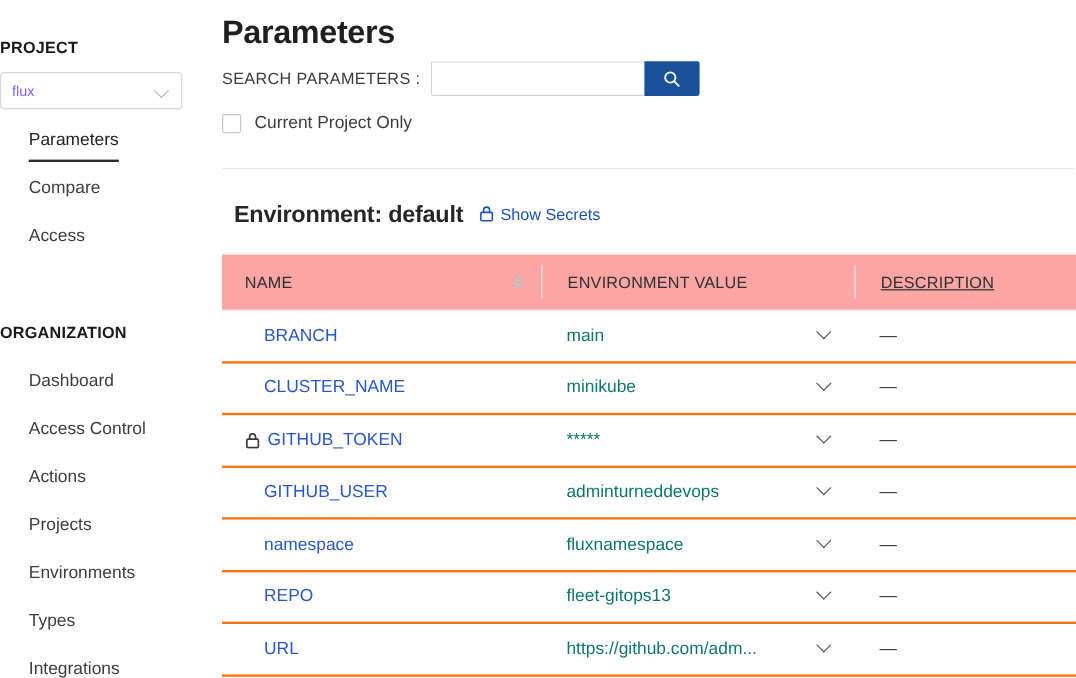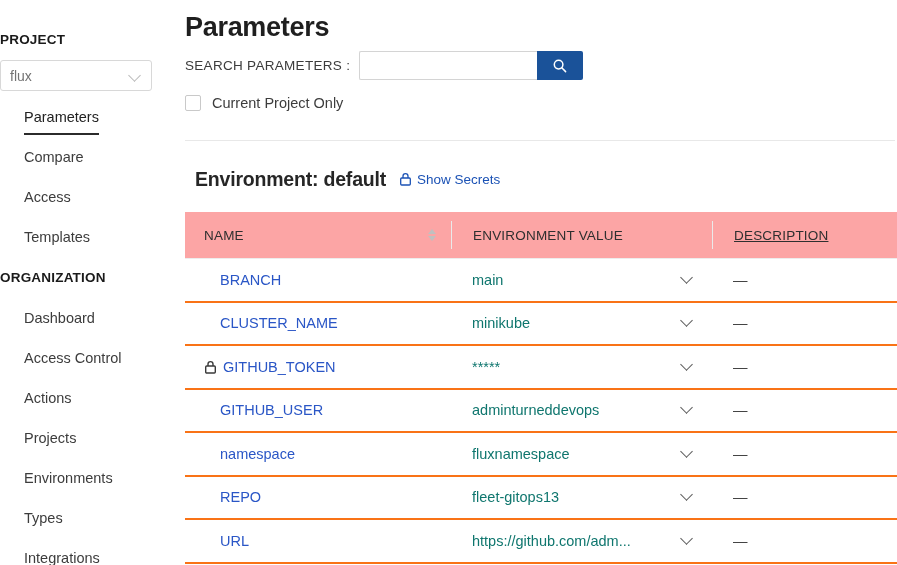--- a/index.html
+++ b/index.html
@@ -46,22 +46,22 @@
     height: 31px;
     border: 1px solid #d8d8d8;
     border-radius: 3px;
     background: #ffffff;
     display: flex;
     align-items: center;
     padding: 0 9px;
     cursor: pointer;
   }
   .project-select .val {
-    font-size: 14px;
-    color: #737373;
+    font-size: 12px;
+    color: #8b5cf6;
     flex: 1;
   }
   .chev {
     width: 13px;
     height: 13px;
     display: inline-block;
     position: relative;
   }
   .chev::before {
     content: "";
@@ -330,21 +330,20 @@
 
     <div class="project-select">
       <span class="val">flux</span>
       <span class="chev"></span>
     </div>
 
     <div class="nav nav-project">
       <div class="nav-item active"><span class="txt">Parameters</span></div>
       <div class="nav-item"><span class="txt">Compare</span></div>
       <div class="nav-item"><span class="txt">Access</span></div>
-      <div class="nav-item"><span class="txt">Templates</span></div>
     </div>
 
     <div class="section-label org-label">ORGANIZATION</div>
 
     <div class="nav nav-org">
       <div class="nav-item"><span class="txt">Dashboard</span></div>
       <div class="nav-item"><span class="txt">Access Control</span></div>
       <div class="nav-item"><span class="txt">Actions</span></div>
       <div class="nav-item"><span class="txt">Projects</span></div>
       <div class="nav-item"><span class="txt">Environments</span></div>

